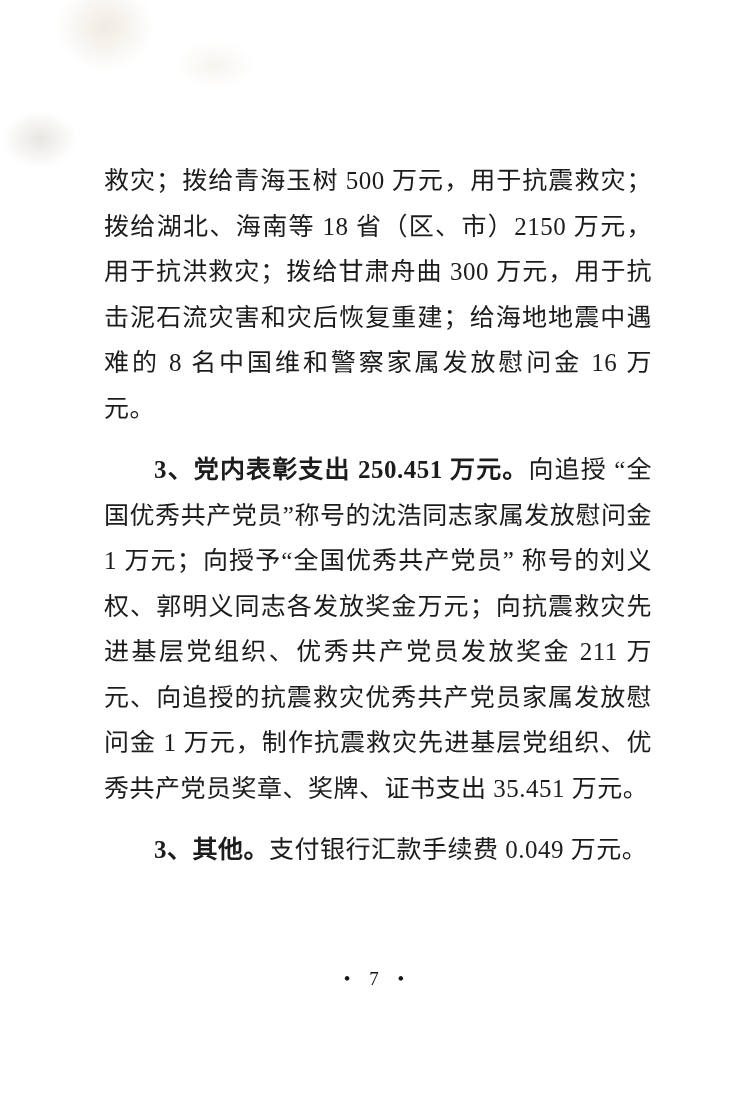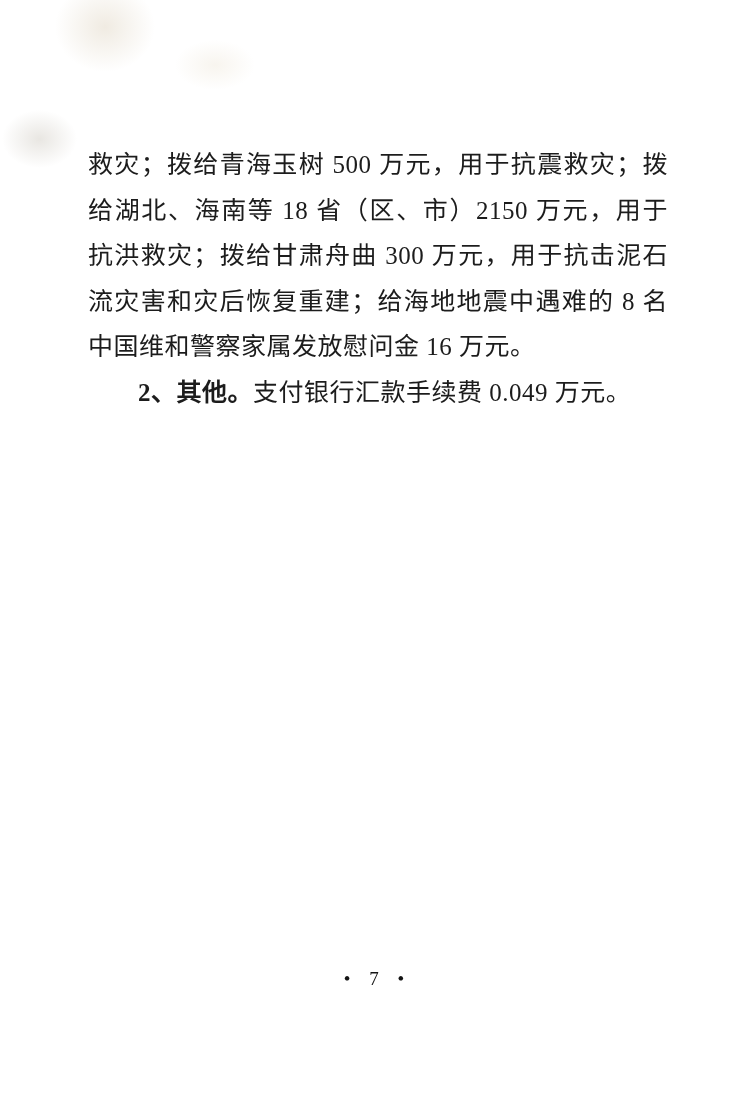--- a/index.html
+++ b/index.html
@@ -39,21 +39,21 @@
     position: absolute;
     left: 88px;
     top: 142px;
     width: 580px;
     font-size: 25px;
     line-height: 45.5px;
     letter-spacing: 0.5px;
     text-align: justify;
   }
   .para {
-    margin: 0;
+    margin: 16px;
   }
   .para.indent {
     text-indent: 2em;
   }
   .lead {
     font-weight: bold;
   }
   .page-number {
     position: absolute;
     left: 0;
@@ -73,22 +73,25 @@
   <div class="smudge smudge-1"></div>
   <div class="smudge smudge-2"></div>
   <div class="smudge smudge-3"></div>
 
   <div class="content">
 
     <p class="para">
       <span>救灾；拨给青海玉树 500 万元，用于抗震救灾；拨给湖北、海南等 18 省（区、市）2150 万元，用于抗洪救灾；拨给甘肃舟曲 300 万元，用于抗击泥石流灾害和灾后恢复重建；给海地地震中遇难的 8 名中国维和警察家属发放慰问金 16 万元。</span>
     </p>
 
+    <p class="para indent">
+      <span class="lead">3、党内表彰支出 250.451 万元。</span><span>向追授 “全国优秀共产党员”称号的沈浩同志家属发放慰问金 1 万元；向授予“全国优秀共产党员” 称号的刘义权、郭明义同志各发放奖金万元；向抗震救灾先进基层党组织、优秀共产党员发放奖金 211 万元、向追授的抗震救灾优秀共产党员家属发放慰问金 1 万元，制作抗震救灾先进基层党组织、优秀共产党员奖章、奖牌、证书支出 35.451 万元。</span>
+    </p>
 
     <p class="para indent">
-      <span class="lead">2、其他。</span><span>支付银行汇款手续费 0.049 万元。</span>
+      <span class="lead">3、其他。</span><span>支付银行汇款手续费 0.049 万元。</span>
     </p>
 
   </div>
 
   <div class="page-number">• 7 •</div>
 
 </div>
 
 </body></html>

